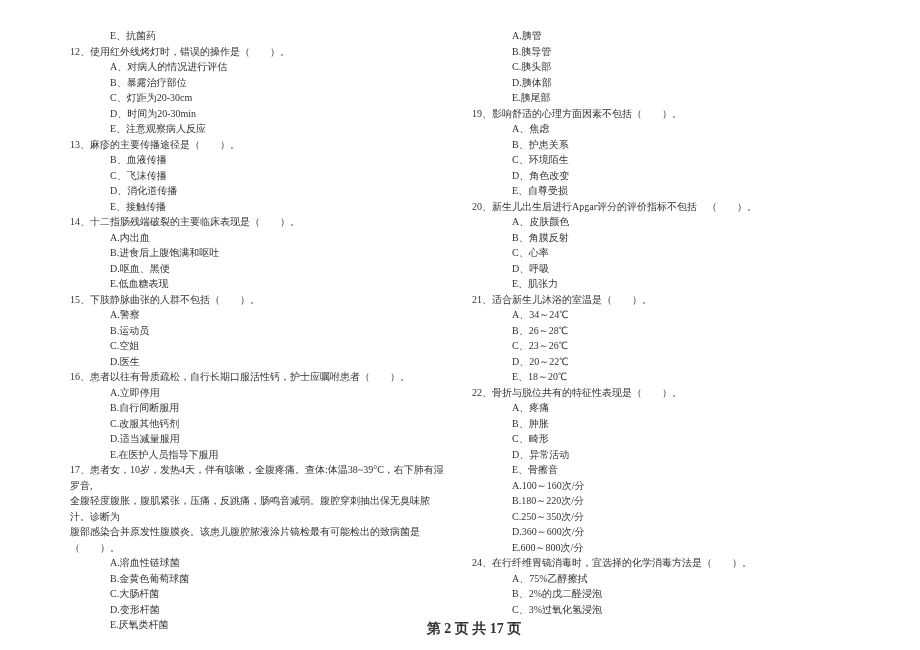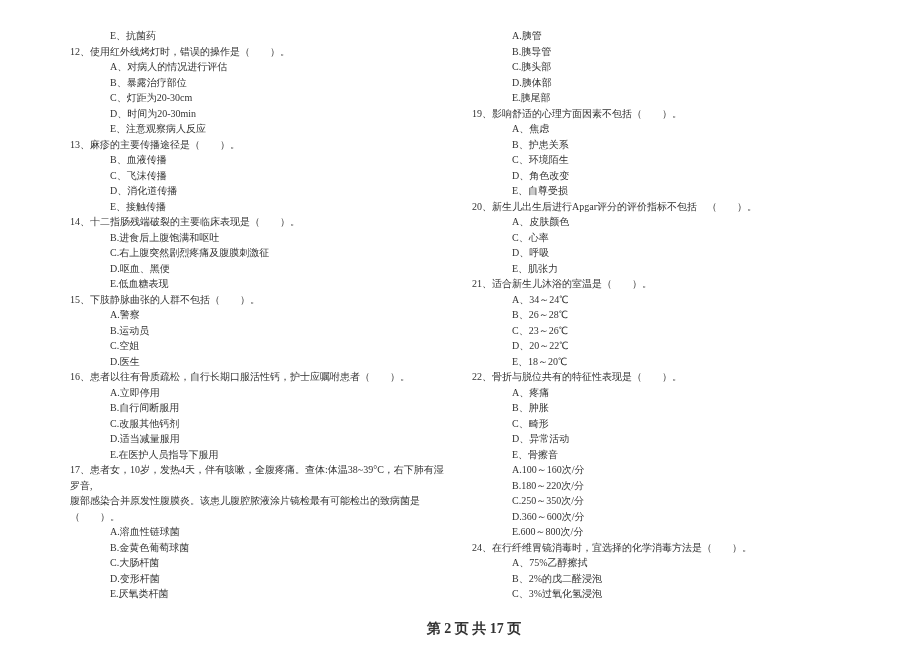--- a/index.html
+++ b/index.html
@@ -46,36 +46,37 @@
       <div class="line opt">B、暴露治疗部位</div>
       <div class="line opt">C、灯距为20-30cm</div>
       <div class="line opt">D、时间为20-30min</div>
       <div class="line opt">E、注意观察病人反应</div>
       <div class="line q">13、麻疹的主要传播途径是（　　）。</div>
       <div class="line opt">B、血液传播</div>
       <div class="line opt">C、飞沫传播</div>
       <div class="line opt">D、消化道传播</div>
       <div class="line opt">E、接触传播</div>
       <div class="line q">14、十二指肠残端破裂的主要临床表现是（　　）。</div>
+      <div class="line opt">A.内出血</div>
       <div class="line opt">B.进食后上腹饱满和呕吐</div>
-      <div class="line opt">C.右上腹突然剧烈疼痛及腹膜刺激征</div>
       <div class="line opt">D.呕血、黑便</div>
       <div class="line opt">E.低血糖表现</div>
       <div class="line q">15、下肢静脉曲张的人群不包括（　　）。</div>
       <div class="line opt">A.警察</div>
       <div class="line opt">B.运动员</div>
       <div class="line opt">C.空姐</div>
       <div class="line opt">D.医生</div>
       <div class="line q">16、患者以往有骨质疏松，自行长期口服活性钙，护士应嘱咐患者（　　）。</div>
       <div class="line opt">A.立即停用</div>
       <div class="line opt">B.自行间断服用</div>
       <div class="line opt">C.改服其他钙剂</div>
       <div class="line opt">D.适当减量服用</div>
       <div class="line opt">E.在医护人员指导下服用</div>
       <div class="line q">17、患者女，10岁，发热4天，伴有咳嗽，全腹疼痛。查体:体温38~39°C，右下肺有湿罗音,</div>
+      <div class="line q">全腹轻度腹胀，腹肌紧张，压痛，反跳痛，肠鸣音减弱。腹腔穿刺抽出保无臭味脓汁。诊断为</div>
       <div class="line q">腹部感染合并原发性腹膜炎。该患儿腹腔脓液涂片镜检最有可能检出的致病菌是（　　）。</div>
       <div class="line opt">A.溶血性链球菌</div>
       <div class="line opt">B.金黄色葡萄球菌</div>
       <div class="line opt">C.大肠杆菌</div>
       <div class="line opt">D.变形杆菌</div>
       <div class="line opt">E.厌氧类杆菌</div>
     </div>
   <div class="col" id="right-col">
       <div class="line opt">A.胰管</div>
       <div class="line opt">B.胰导管</div>
@@ -83,20 +84,21 @@
       <div class="line opt">D.胰体部</div>
       <div class="line opt">E.胰尾部</div>
       <div class="line q">19、影响舒适的心理方面因素不包括（　　）。</div>
       <div class="line opt">A、焦虑</div>
       <div class="line opt">B、护患关系</div>
       <div class="line opt">C、环境陌生</div>
       <div class="line opt">D、角色改变</div>
       <div class="line opt">E、自尊受损</div>
       <div class="line q">20、新生儿出生后进行Apgar评分的评价指标不包括　（　　）。</div>
       <div class="line opt">A、皮肤颜色</div>
+      <div class="line opt">B、角膜反射</div>
       <div class="line opt">C、心率</div>
       <div class="line opt">D、呼吸</div>
       <div class="line opt">E、肌张力</div>
       <div class="line q">21、适合新生儿沐浴的室温是（　　）。</div>
       <div class="line opt">A、34～24℃</div>
       <div class="line opt">B、26～28℃</div>
       <div class="line opt">C、23～26℃</div>
       <div class="line opt">D、20～22℃</div>
       <div class="line opt">E、18～20℃</div>
       <div class="line q">22、骨折与脱位共有的特征性表现是（　　）。</div>

